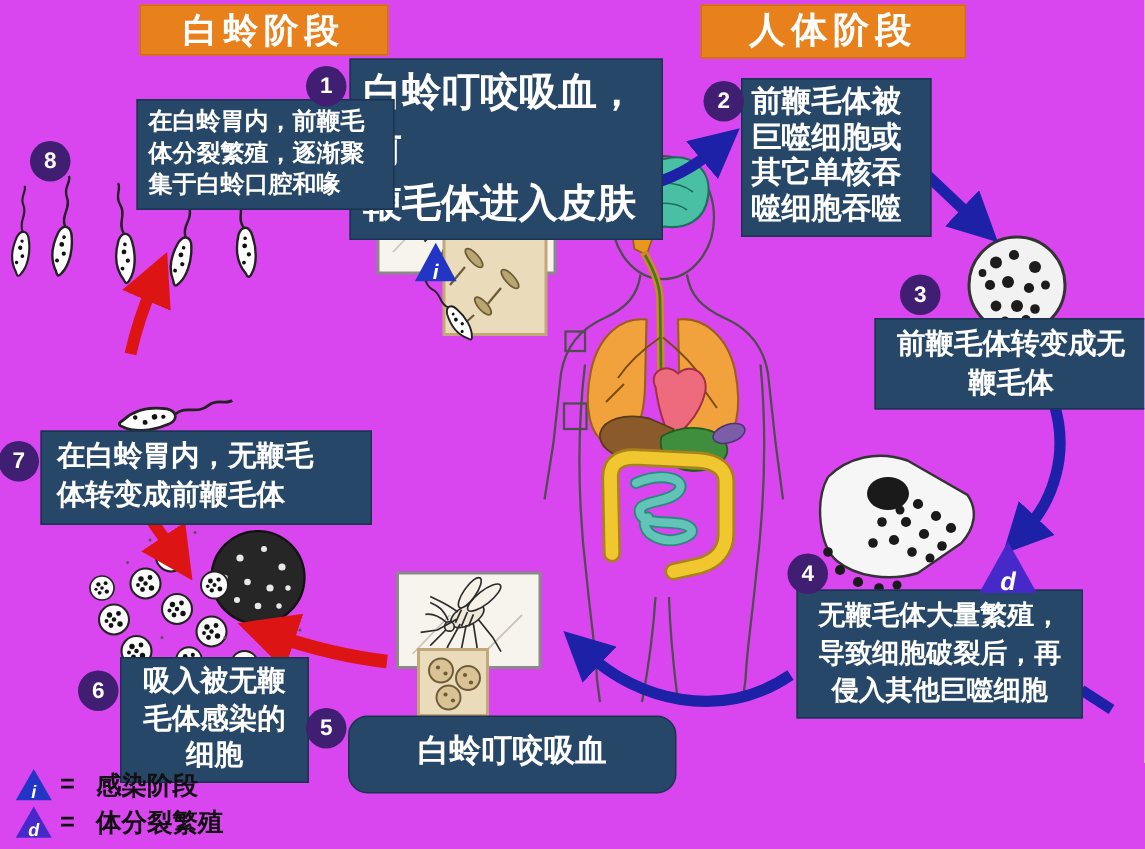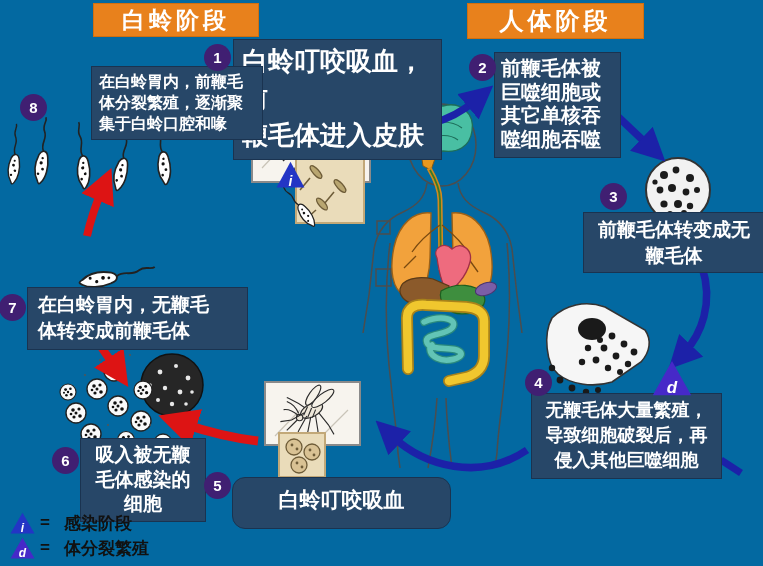--- a/index.html
+++ b/index.html
@@ -1,17 +1,17 @@
 <!DOCTYPE html>
 <html><head>
 <meta charset="utf-8">
 <style>
   html,body { margin:0; padding:0; background:#fff; }
   .stage {
-    position:relative; width:763px; height:566px; background:#0369a1;
+    position:relative; width:763px; height:566px; background:#d946ef;
     overflow:hidden; font-family:"Liberation Sans", sans-serif;
   }
   .art { position:absolute; left:0; top:0; width:763px; height:566px; }
   .header {
     position:absolute; background:#E8811C; color:#fff; font-weight:bold;
     text-align:center; letter-spacing:4px; border:1px solid #d06f10;
   }
   .header-left  { left:93px;  top:3px; width:164px; height:32px; font-size:23px; line-height:32px; }
   .header-right { left:467px; top:3px; width:175px; height:34px; font-size:24px; line-height:34px; }
   .stepbox {

